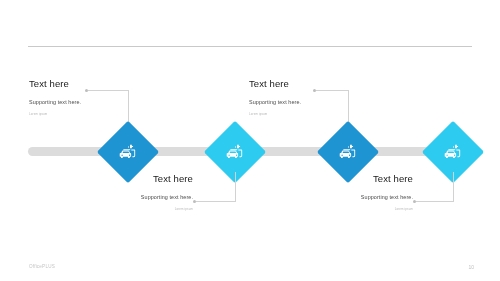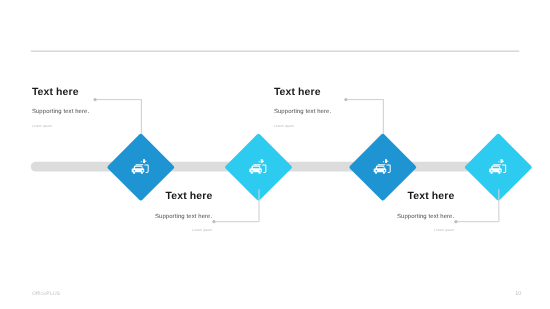--- a/index.html
+++ b/index.html
@@ -80,21 +80,21 @@
   
   .txt-block {
     position: absolute;
     width: 120px;
   }
   .txt-block.align-left  { text-align: left; }
   .txt-block.align-right { text-align: right; }
 
   .title {
     font-size: 9.5px;
-    font-weight: bold;
+    font-weight: normal;
     color: #1a1a1a;
     letter-spacing: 0.1px;
     margin: 0;
     line-height: 12px;
   }
   .support {
     font-size: 5.4px;
     color: #4a4a4a;
     margin: 0;
     line-height: 8px;

